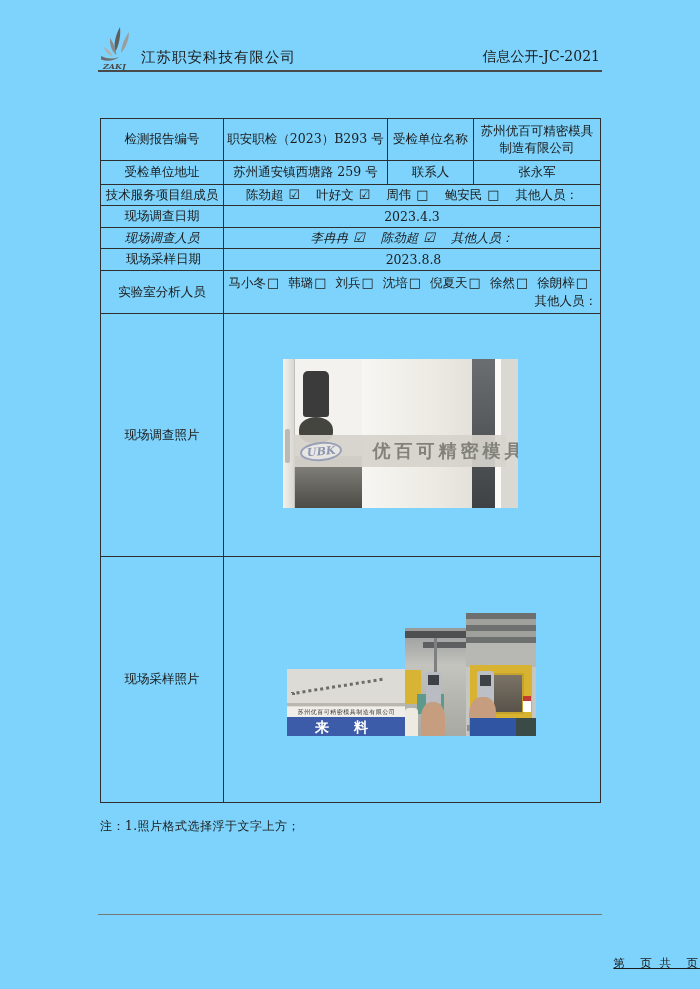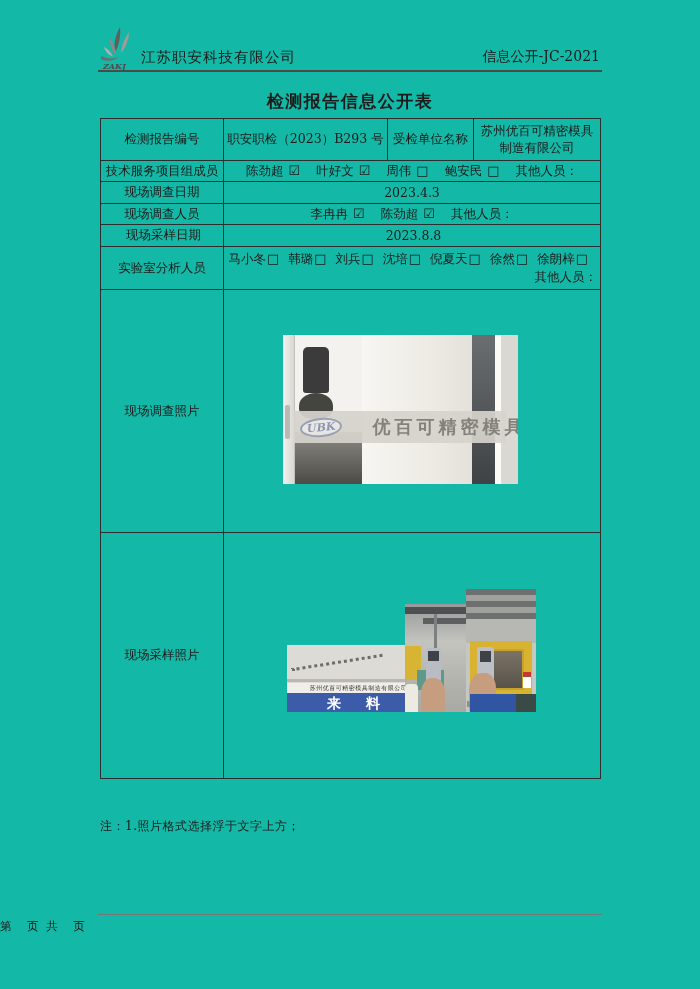--- a/index.html
+++ b/index.html
@@ -1,34 +1,34 @@
 <!DOCTYPE html>
 <html><head>
 <meta charset="utf-8">
 <style>
   html,body{margin:0;padding:0;background:#fff;}
-  .page{position:relative;width:700px;height:989px;background:#14b8a6;overflow:hidden;
+  .page{position:relative;width:700px;height:989px;background:#7dd3fc;overflow:hidden;
         font-family:"DejaVu Serif","Liberation Serif",serif;color:#1b1b1b;}
   
   .hdr-logo{position:absolute;left:99px;top:25px;width:42px;height:47px;}
   .hdr-company{position:absolute;left:141px;top:48px;font-size:14.5px;letter-spacing:1px;}
   .hdr-code{position:absolute;right:100px;top:48px;font-size:14px;}
   .hdr-rule{position:absolute;left:98px;top:70px;width:504px;height:2px;background:#4a4a4a;}
   
   .doc-title{position:absolute;left:0;top:90px;width:100%;text-align:center;
              font-size:17px;font-weight:bold;letter-spacing:1.5px;}
   
   table.report{position:absolute;left:100px;top:118px;width:500px;border-collapse:collapse;
                table-layout:fixed;font-size:12.5px;}
   table.report td{border:1px solid #2e2e2e;padding:1px 3px;text-align:center;vertical-align:middle;
                   overflow:hidden;}
   td.lbl{text-align:center;}
   td.members-cell{text-align:left;padding-left:7px;}
   tr.r1 td{height:39px;} tr.r2 td{height:21px;} tr.r3 td{height:18px;}
-  tr.r4 td{height:19px;} tr.r5 td{height:18px;} tr.r6 td{height:19px;padding-left:6px;}
+  tr.r4 td{height:19px;} tr.r5 td{height:18px;font-style:italic;} tr.r6 td{height:19px;padding-left:6px;}
   tr.r7 td{height:19px;} tr.r8 td{height:40px;} tr.r9 td{height:18px;}
   tr.r10 td{height:240px;} tr.r11 td{height:243px;margin-left:36px;}
   .member{display:inline-block;margin-right:16px;white-space:nowrap;}
   .member .cb{margin-left:5px;font-size:13px;}
   .tight .member{margin-right:9px;}
   .tight .member .cb{margin-left:1px;}
   .lab-line{line-height:18px;text-align:right;}
   td.photo-cell{padding:0;position:relative;text-align:left;}
   
   .photo1{position:absolute;left:59px;top:45px;width:235px;height:149px;background:#efeeea;overflow:hidden;}
@@ -46,21 +46,21 @@
                 background:linear-gradient(180deg,#6a6e70,#3e4244);}
   .p1-stripe{position:absolute;left:212px;top:0;width:6px;height:149px;background:#fbfaf7;}
   .p1-right{position:absolute;left:218px;top:0;width:17px;height:149px;background:#dad8d3;}
   .p1-band{position:absolute;left:11px;top:76px;width:212px;height:32px;background:rgba(213,211,203,0.93);
            display:flex;align-items:center;}
   .p1-ubk{display:inline-block;margin-left:6px;padding:1px 5px;border:2px solid #9aa1b7;border-radius:50%;
           color:#8d95af;font-style:italic;font-weight:bold;font-size:11px;background:rgba(245,245,245,.55);
           transform:rotate(-5deg);}
   .p1-bandtext{margin-left:30px;color:#82817c;font-weight:bold;font-size:18px;letter-spacing:4px;white-space:nowrap;}
   
-  .photo2a{position:absolute;left:63px;top:112px;width:119px;height:67px;background:#dcdbd5;overflow:hidden;padding-left:24px;}
+  .photo2a{position:absolute;left:63px;top:112px;width:119px;height:67px;background:#dcdbd5;overflow:hidden;}
   .p2a-chain{position:absolute;left:4px;top:16px;width:92px;border-top:3px dotted #6e6d68;transform:rotate(-9deg);}
   .p2a-ledge{position:absolute;left:0;top:34px;width:100%;height:3px;background:#b9b7b0;}
   .p2a-textline{position:absolute;left:0;top:38px;width:100%;height:10px;background:#efeee9;
                 font-size:6px;color:#33322f;text-align:center;line-height:10px;letter-spacing:0.5px;}
   .p2a-blue{position:absolute;left:0;top:48px;width:100%;height:19px;background:#3c5ba8;color:#fff;
             font-weight:bold;font-size:14px;text-align:center;letter-spacing:10px;line-height:21px;}
   .photo2b{position:absolute;left:181px;top:71px;width:62px;height:108px;overflow:hidden;
            background:linear-gradient(180deg,#97999a 0%,#c3c4be 35%,#b3b4ae 70%,#a8a9a3 100%);}
   .p2b-beam1{position:absolute;left:0;top:3px;width:100%;height:7px;background:#4d4f51;}
   .p2b-beam2{position:absolute;left:18px;top:14px;width:44px;height:6px;background:#5d5f60;}
@@ -81,55 +81,60 @@
   .p2c-label{position:absolute;right:1px;bottom:6px;width:8px;height:11px;background:#fff;border-top:5px solid #c23b2e;}
   .p2c-device{position:absolute;left:11px;top:58px;width:17px;height:37px;background:#bcc0c6;border-radius:3px;}
   .p2c-screen{position:absolute;left:3px;top:4px;width:11px;height:11px;background:#3e4246;}
   .p2c-hand{position:absolute;left:3px;top:84px;width:27px;height:39px;background:#c79d80;border-radius:45% 40% 8% 8%;}
   .p2c-watch{position:absolute;left:1px;top:112px;width:26px;height:6px;background:#8e8e8c;}
   .p2c-blue{position:absolute;left:4px;top:105px;width:46px;height:18px;background:#2f55a3;}
   .p2c-dark{position:absolute;left:50px;top:105px;width:20px;height:18px;background:#3a4a47;}
   
   .note{position:absolute;left:100px;top:818px;font-size:12px;letter-spacing:0.5px;}
   .ftr-rule{position:absolute;left:98px;top:914px;width:504px;height:1px;background:#777;}
-  .ftr-text{position:absolute;left:0;top:919px;width:100%;text-align:left;font-size:11.5px;letter-spacing:2px;}
+  .ftr-text{position:absolute;left:0;top:956px;width:100%;text-align:right;font-size:11.5px;letter-spacing:2px;text-decoration:underline;}
 </style>
 </head>
 <body>
 
 <div class="page">
 
   <svg class="hdr-logo" viewBox="0 0 42 47">
     <path d="M21 2 C16.5 10 14.5 19 16 27 C20 21 22 10 21 2 Z" fill="#5f5f5f"></path>
     <path d="M11 13 C10.5 20 13 27 17.5 30 C16.5 24 14 17 11 13 Z" fill="#8a8a8a"></path>
     <path d="M30 7 C25.5 13 22 22 22 28 C26.5 23 30 15 30 7 Z" fill="#9c9c9c"></path>
     <path d="M5 22 C6 26 9 30 14 31.5 C12 27 9 24 5 22 Z" fill="#b0b0b0"></path>
     <path d="M2 31 Q11 35.5 20 32 Q12 38 2 34.5 Z" fill="#6d6d6d"></path>
     <text x="4" y="44" font-size="8" font-style="italic" font-weight="bold" fill="#4a4a4a" font-family="'DejaVu Serif',serif">ZAKJ</text>
   </svg>
   <div class="hdr-company">江苏职安科技有限公司</div>
   <div class="hdr-code">信息公开-JC-2021</div>
   <div class="hdr-rule"></div>
 
-  <div class="doc-title">检测报告信息公开表</div>
 
   <table class="report">
     <colgroup>
         <col style="width:123px">
         <col style="width:164px">
         <col style="width:86px">
         <col style="width:127px">
       </colgroup>
     <tbody>
         <tr class="r1">
       <td class="lbl">检测报告编号</td>
       <td>职安职检（2023）B293 号</td>
       <td class="lbl">受检单位名称</td>
       <td>苏州优百可精密模具制造有限公司</td>
     </tr>
+    <tr class="r2">
+      <td class="lbl">受检单位地址</td>
+      <td>苏州通安镇西塘路 259 号</td>
+      <td class="lbl">联系人</td>
+      <td>张永军</td>
+    </tr>
     <tr class="r3">
       <td class="lbl">技术服务项目组成员</td>
       <td class="members-cell" colspan="3">
         <span><span class="member"><span>陈劲超</span><span class="cb">☑</span></span><span class="member"><span>叶好文</span><span class="cb">☑</span></span><span class="member"><span>周伟</span><span class="cb">□</span></span><span class="member"><span>鲍安民</span><span class="cb">□</span></span></span><span>其他人员：</span>
       </td>
     </tr>
     <tr class="r4">
       <td class="lbl">现场调查日期</td>
       <td colspan="3">2023.4.3</td>
     </tr>

